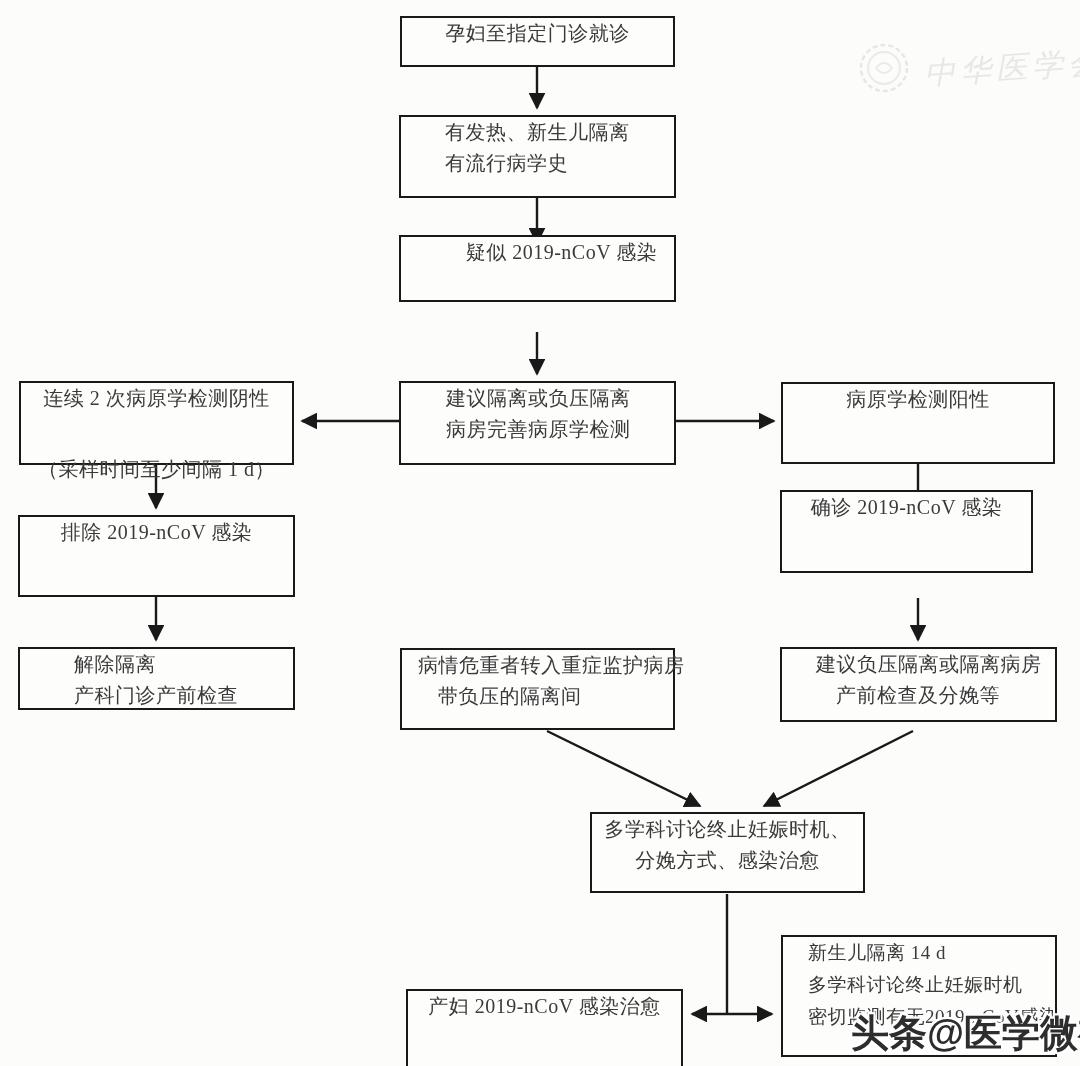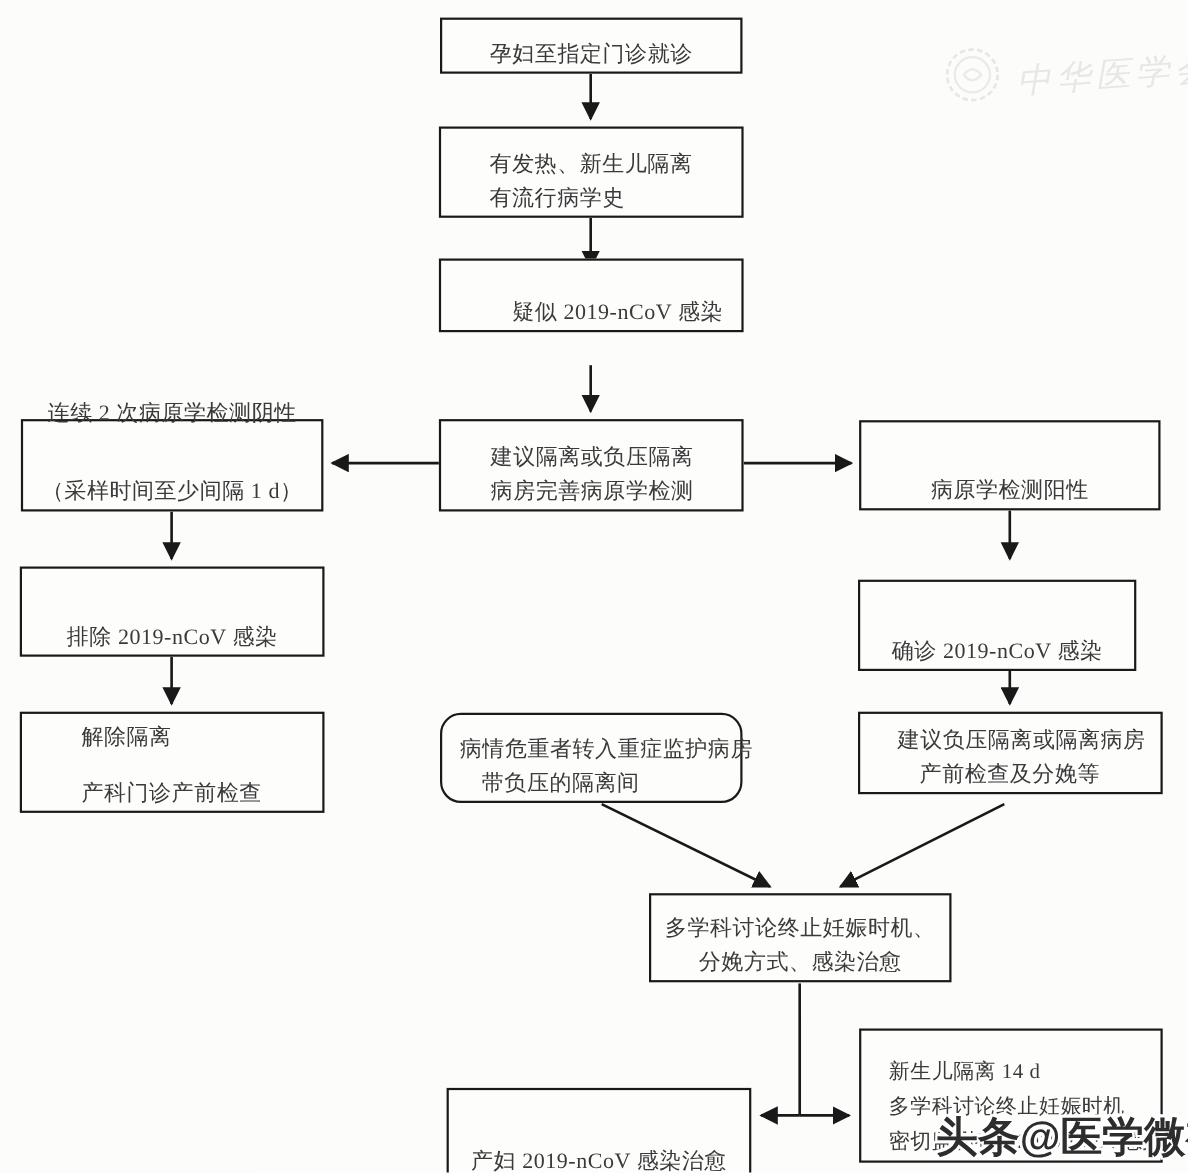--- a/index.html
+++ b/index.html
@@ -23,38 +23,38 @@
   .node{
     position:absolute;
     box-sizing:border-box;
     border:2px solid #191919;
     background:#fdfdfc;
     color:#3a3a3a;
     font-size:20px;
     line-height:31px;
     display:flex;
     flex-direction:column;
-    justify-content:flex-end;
+    justify-content:flex-start;
     letter-spacing:0.5px;
   }
   .node.center{ text-align:center; }
   .node.left{ text-align:left; }
   .node .line{ white-space:nowrap; }
   
   .n-visit            { left:400px; top:16px;  width:275px; height:51px; }
   .n-symptoms         { left:399px; top:115px; width:277px; height:83px; padding-left:44px; }
   .n-suspected        { left:399px; top:235px; width:277px; height:67px;padding-left:48px; }
   .n-isolation        { left:399px; top:381px; width:277px; height:84px; padding-left:45px; }
   .n-negative         { left:19px;  top:381px; width:275px; height:84px;gap:40px; }
   .n-positive         { left:781px; top:382px; width:274px; height:82px; }
   .n-excluded         { left:18px;  top:515px; width:277px; height:82px; }
-  .n-release          { left:18px;  top:647px; width:277px; height:92px; padding-left:54px;gap:20px; }
-  .n-confirmed        { left:780px; top:527px; width:253px; height:83px; }
+  .n-release          { left:18px;  top:647px; width:277px; height:63px; padding-left:54px; }
+  .n-confirmed        { left:780px; top:490px; width:253px; height:83px; }
   .n-negpressure      { left:780px; top:647px; width:277px; height:75px; padding-left:34px; }
-  .n-critical         { left:400px; top:648px; width:275px; height:82px; padding-left:16px;border-radius:19px; }
+  .n-critical         { left:400px; top:648px; width:275px; height:82px; padding-left:16px; }
   .n-mdt              { left:590px; top:812px; width:275px; height:81px; }
   .n-cured            { left:406px; top:973px; width:277px; height:85px;margin-top:16px; }
   .n-newborn          { left:781px; top:935px; width:276px; height:122px; padding-left:25px; font-size:19px; line-height:32px;}
   .n-critical .line:nth-child(2),
   .n-negpressure .line:nth-child(2){ text-indent:1em; }
 
   
   .logo-wm{
     position:absolute;
     left:858px; top:36px;

